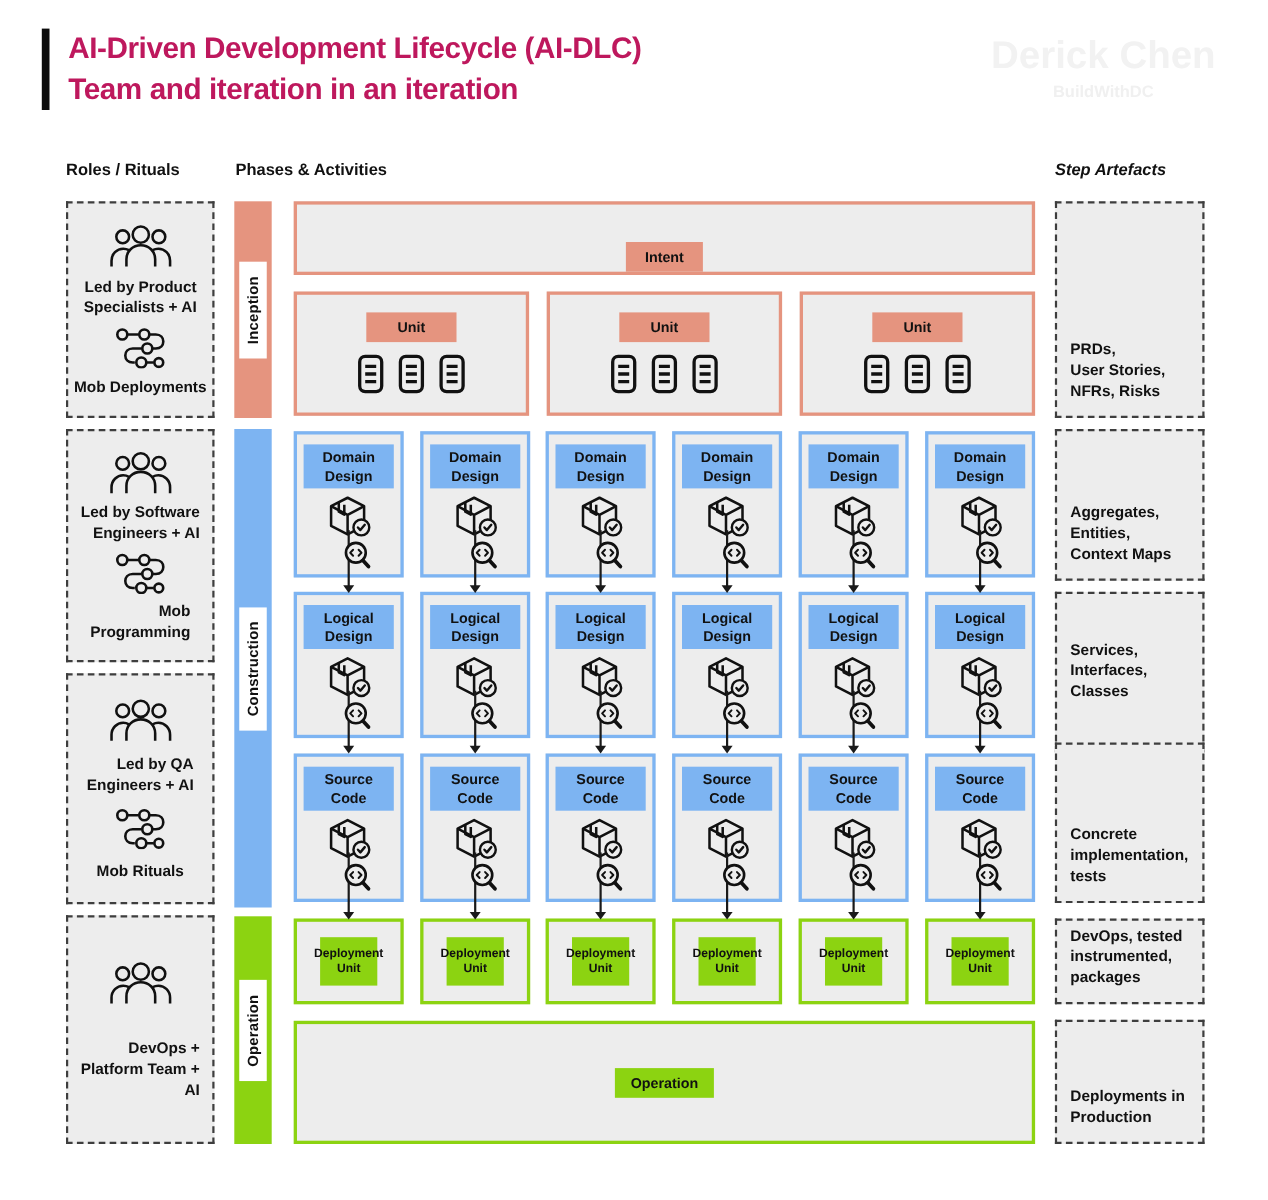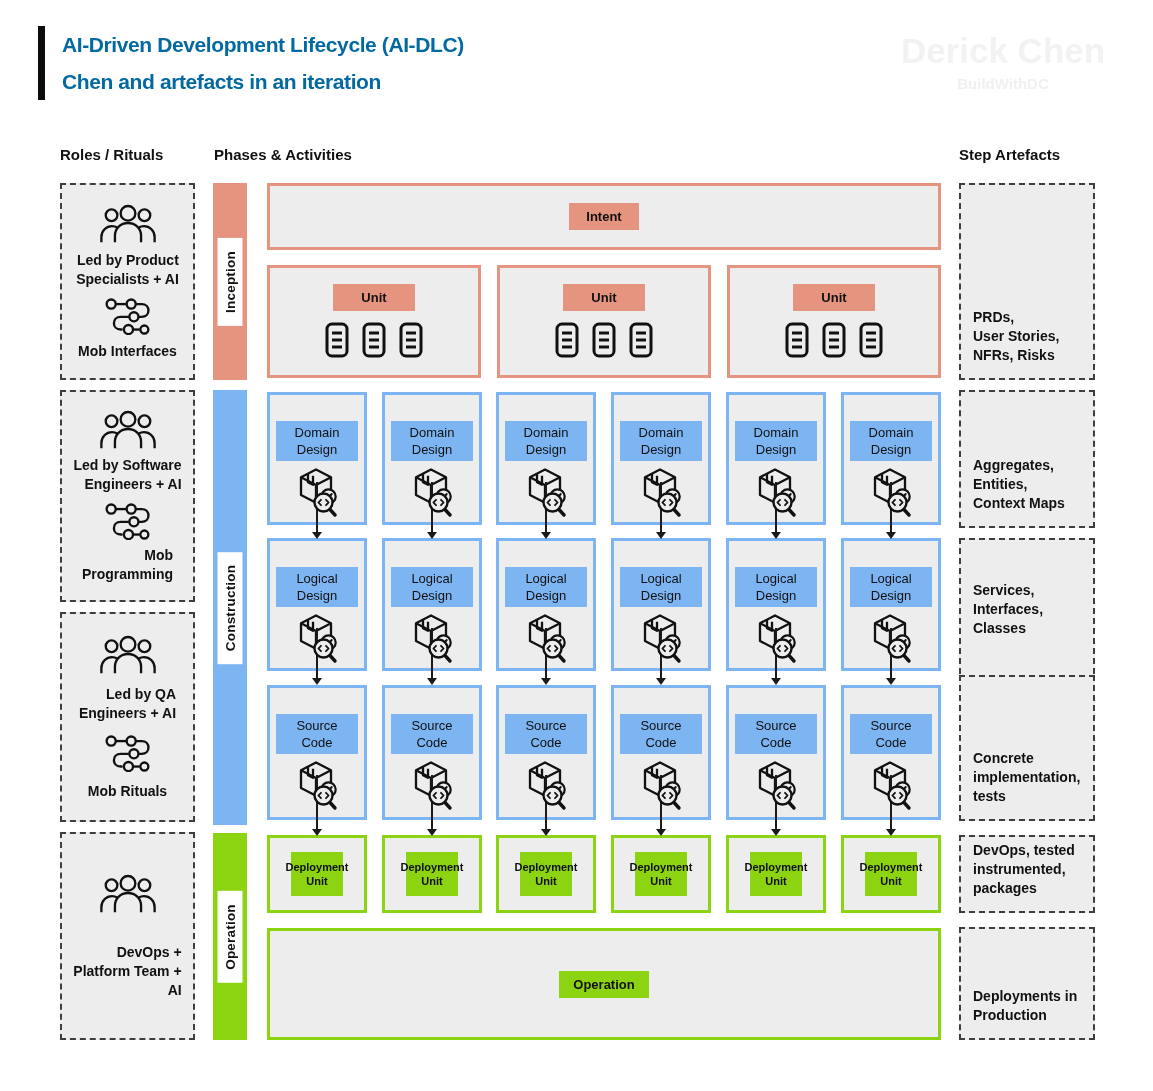--- a/index.html
+++ b/index.html
@@ -10,51 +10,51 @@
     --dash:#3E3E3E;
     --ink:#111111;
   }
   *{box-sizing:border-box;margin:0;padding:0;}
   body{background:#ffffff;font-family:"Liberation Sans",sans-serif;color:var(--ink);}
   .canvas{position:relative;width:1153px;height:1091px;background:#ffffff;overflow:hidden;}
   .pre{white-space:pre-line;}
 
   
   .title-bar{position:absolute;left:38px;top:26px;width:7px;height:74px;background:#0c0c0c;}
-  .title{position:absolute;left:62px;top:26px;font-size:21px;line-height:37px;font-weight:800;letter-spacing:-0.4px;color:#0369a1;}
+  .title{position:absolute;left:62px;top:26px;font-size:27px;line-height:37px;font-weight:800;letter-spacing:-0.4px;color:#be185d;}
   .watermark{position:absolute;left:878px;top:32px;width:250px;text-align:center;user-select:none;}
   .wm-name{font-size:35px;font-weight:700;color:#f2f2f2;line-height:38px;}
   .wm-handle{font-size:15px;font-weight:700;color:#f0f0f0;margin-top:5px;}
 
   
   .col-header{position:absolute;top:146px;font-size:15px;font-weight:bold;}
 
   
   .dashed-box{position:absolute;background:var(--boxfill);border:2px dashed var(--dash);}
   .role-box{left:60px;width:135px;display:flex;flex-direction:column;align-items:center;justify-content:space-evenly;padding:10px 4px;}
   .role-label{font-size:14px;font-weight:bold;line-height:19px;text-align:right;}
   .artefact-box{left:959px;width:136px;display:flex;flex-direction:column;justify-content:flex-end;padding:10px 8px 13px 12px;}
   .artefact-label{font-size:14px;font-weight:bold;line-height:19px;}
 
   
   .phase-bar{position:absolute;left:213px;width:34px;}
   .phase-label{position:absolute;top:50%;left:50%;transform:translate(-50%,-50%) rotate(-90deg);background:#ffffff;padding:5px 13px;font-size:13.5px;font-weight:bold;white-space:nowrap;letter-spacing:.2px;}
 
   
-  .intent-box{position:absolute;left:267px;top:183px;width:674px;height:67px;background:var(--boxfill);border:3px solid var(--salmon);display:flex;align-items:center;justify-content:center;}
+  .intent-box{position:absolute;left:267px;top:183px;width:674px;height:67px;background:var(--boxfill);border:3px solid var(--salmon);display:flex;align-items:flex-end;justify-content:center;}
   .intent-label{background:var(--salmon);padding:6px 17px;font-size:13px;font-weight:bold;}
   .units-row{position:absolute;left:267px;top:265px;width:674px;height:113px;}
   .unit-box{position:absolute;top:0;width:214px;height:113px;background:var(--boxfill);border:3px solid var(--salmon);display:flex;flex-direction:column;align-items:center;padding-top:16px;}
   .unit-label{background:var(--salmon);padding:6px 28px;font-size:13px;font-weight:bold;}
   .unit-docs{display:flex;gap:11px;margin-top:10px;}
 
   
   .construction-grid{position:absolute;left:267px;top:392px;width:674px;height:450px;}
   .activity-cell{position:absolute;width:100px;background:var(--boxfill);border:3px solid var(--blue);}
-  .cell-label{margin:26px auto 0;width:82px;min-height:40px;display:flex;align-items:center;justify-content:center;background:var(--blue);font-size:13px;font-weight:normal;line-height:17px;text-align:center;}
+  .cell-label{margin:9px auto 0;width:82px;min-height:40px;display:flex;align-items:center;justify-content:center;background:var(--blue);font-size:13px;font-weight:bold;line-height:17px;text-align:center;}
   .pkg-icon{display:block;margin:5px auto 0;}
   .arrow{position:absolute;left:calc(50% - 1px);top:87px;width:2px;height:51px;background:#1a1a1a;z-index:2;}
   .arrow.arrow-long{height:55px;}
   .arrow::after{content:'';position:absolute;bottom:-6px;left:-4px;border-left:5px solid transparent;border-right:5px solid transparent;border-top:7px solid #1a1a1a;}
   .mag-icon{position:absolute;left:50%;margin-left:-5px;top:96px;z-index:3;}
 
   
   .deployment-row{position:absolute;left:267px;top:835px;width:674px;height:78px;}
   .deploy-box{position:absolute;top:0;width:100px;height:78px;background:var(--boxfill);border:3px solid var(--green);display:flex;align-items:center;justify-content:center;}
   .deploy-label{background:var(--green);width:52px;min-height:44px;display:flex;align-items:center;justify-content:center;font-size:11px;font-weight:bold;line-height:14px;text-align:center;}
@@ -62,31 +62,31 @@
   .operation-label{background:var(--green);padding:6px 14px;font-size:13px;font-weight:bold;}
 </style>
 </head>
 <body>
 
 <div class="canvas">
 
   <div class="title-bar"></div>
   <div class="title">
     <div>AI-Driven Development Lifecycle (AI-DLC)</div>
-    <div>Chen and artefacts in an iteration</div>
+    <div>Team and iteration in an iteration</div>
   </div>
 
   <div class="watermark">
     <div class="wm-name">Derick Chen</div>
     <div class="wm-handle">BuildWithDC</div>
   </div>
 
   <div class="col-header" style="left:60px;">Roles / Rituals</div>
   <div class="col-header" style="left:214px;">Phases &amp; Activities</div>
-  <div class="col-header" style="left:959px;">Step Artefacts</div>
+  <div class="col-header" style="left:959px;font-style:italic;">Step Artefacts</div>
 
   <div class="dashed-box role-box" style="top:183px;height:197px;">
     <svg width="60" height="42" viewBox="0 0 62 42">
     <circle cx="14" cy="13" r="6" fill="none" stroke="#111" stroke-width="2.4"></circle>
     <path d="M3.5,41 V35.5 C3.5,29 8.5,24.2 14.5,24.2 c2,0 3.8,.5 5.4,1.4" fill="none" stroke="#111" stroke-width="2.4"></path>
     <circle cx="48" cy="13" r="6" fill="none" stroke="#111" stroke-width="2.4"></circle>
     <path d="M58.5,41 V35.5 C58.5,29 53.5,24.2 47.5,24.2 c-2,0-3.8,.5-5.4,1.4" fill="none" stroke="#111" stroke-width="2.4"></path>
     <path d="M17.5,41 V34 C17.5,26.6 23.4,21 31,21 C38.6,21 44.5,26.6 44.5,34 V41 Z" fill="#EDEDED" stroke="none"></path>
     <path d="M17.5,41 V34 C17.5,26.6 23.4,21 31,21 C38.6,21 44.5,26.6 44.5,34 V41" fill="none" stroke="#111" stroke-width="2.4"></path>
     <circle cx="31" cy="11" r="7.6" fill="#EDEDED" stroke="#111" stroke-width="2.4"></circle>
@@ -97,21 +97,21 @@
     <path d="M37,10 H43 C48,10 50.5,13.5 50.5,17 C50.5,20.5 48,24 43,24 H39.5" fill="none" stroke="#111" stroke-width="2.6"></path>
     <path d="M29,24 H20 C15,24 12.5,27.5 12.5,31 C12.5,34.5 15,38 20,38 H22" fill="none" stroke="#111" stroke-width="2.6"></path>
     <line x1="14.5" y1="10" x2="26" y2="10" stroke="#111" stroke-width="2.6"></line>
     <line x1="33.5" y1="38" x2="41" y2="38" stroke="#111" stroke-width="2.6"></line>
     <circle cx="9.5" cy="10" r="5" fill="#EDEDED" stroke="#111" stroke-width="2.6"></circle>
     <circle cx="31.5" cy="10" r="5" fill="#EDEDED" stroke="#111" stroke-width="2.6"></circle>
     <circle cx="34.5" cy="24" r="5" fill="#EDEDED" stroke="#111" stroke-width="2.6"></circle>
     <circle cx="28.5" cy="38" r="5" fill="#EDEDED" stroke="#111" stroke-width="2.6"></circle>
     <circle cx="46" cy="38" r="4.4" fill="#EDEDED" stroke="#111" stroke-width="2.6"></circle>
   </svg>
-    <div class="role-label pre">Mob Interfaces</div>
+    <div class="role-label pre">Mob Deployments</div>
   </div>
   <div class="dashed-box role-box" style="top:390px;height:212px;">
     <svg width="60" height="42" viewBox="0 0 62 42">
     <circle cx="14" cy="13" r="6" fill="none" stroke="#111" stroke-width="2.4"></circle>
     <path d="M3.5,41 V35.5 C3.5,29 8.5,24.2 14.5,24.2 c2,0 3.8,.5 5.4,1.4" fill="none" stroke="#111" stroke-width="2.4"></path>
     <circle cx="48" cy="13" r="6" fill="none" stroke="#111" stroke-width="2.4"></circle>
     <path d="M58.5,41 V35.5 C58.5,29 53.5,24.2 47.5,24.2 c-2,0-3.8,.5-5.4,1.4" fill="none" stroke="#111" stroke-width="2.4"></path>
     <path d="M17.5,41 V34 C17.5,26.6 23.4,21 31,21 C38.6,21 44.5,26.6 44.5,34 V41 Z" fill="#EDEDED" stroke="none"></path>
     <path d="M17.5,41 V34 C17.5,26.6 23.4,21 31,21 C38.6,21 44.5,26.6 44.5,34 V41" fill="none" stroke="#111" stroke-width="2.4"></path>
     <circle cx="31" cy="11" r="7.6" fill="#EDEDED" stroke="#111" stroke-width="2.4"></circle>

